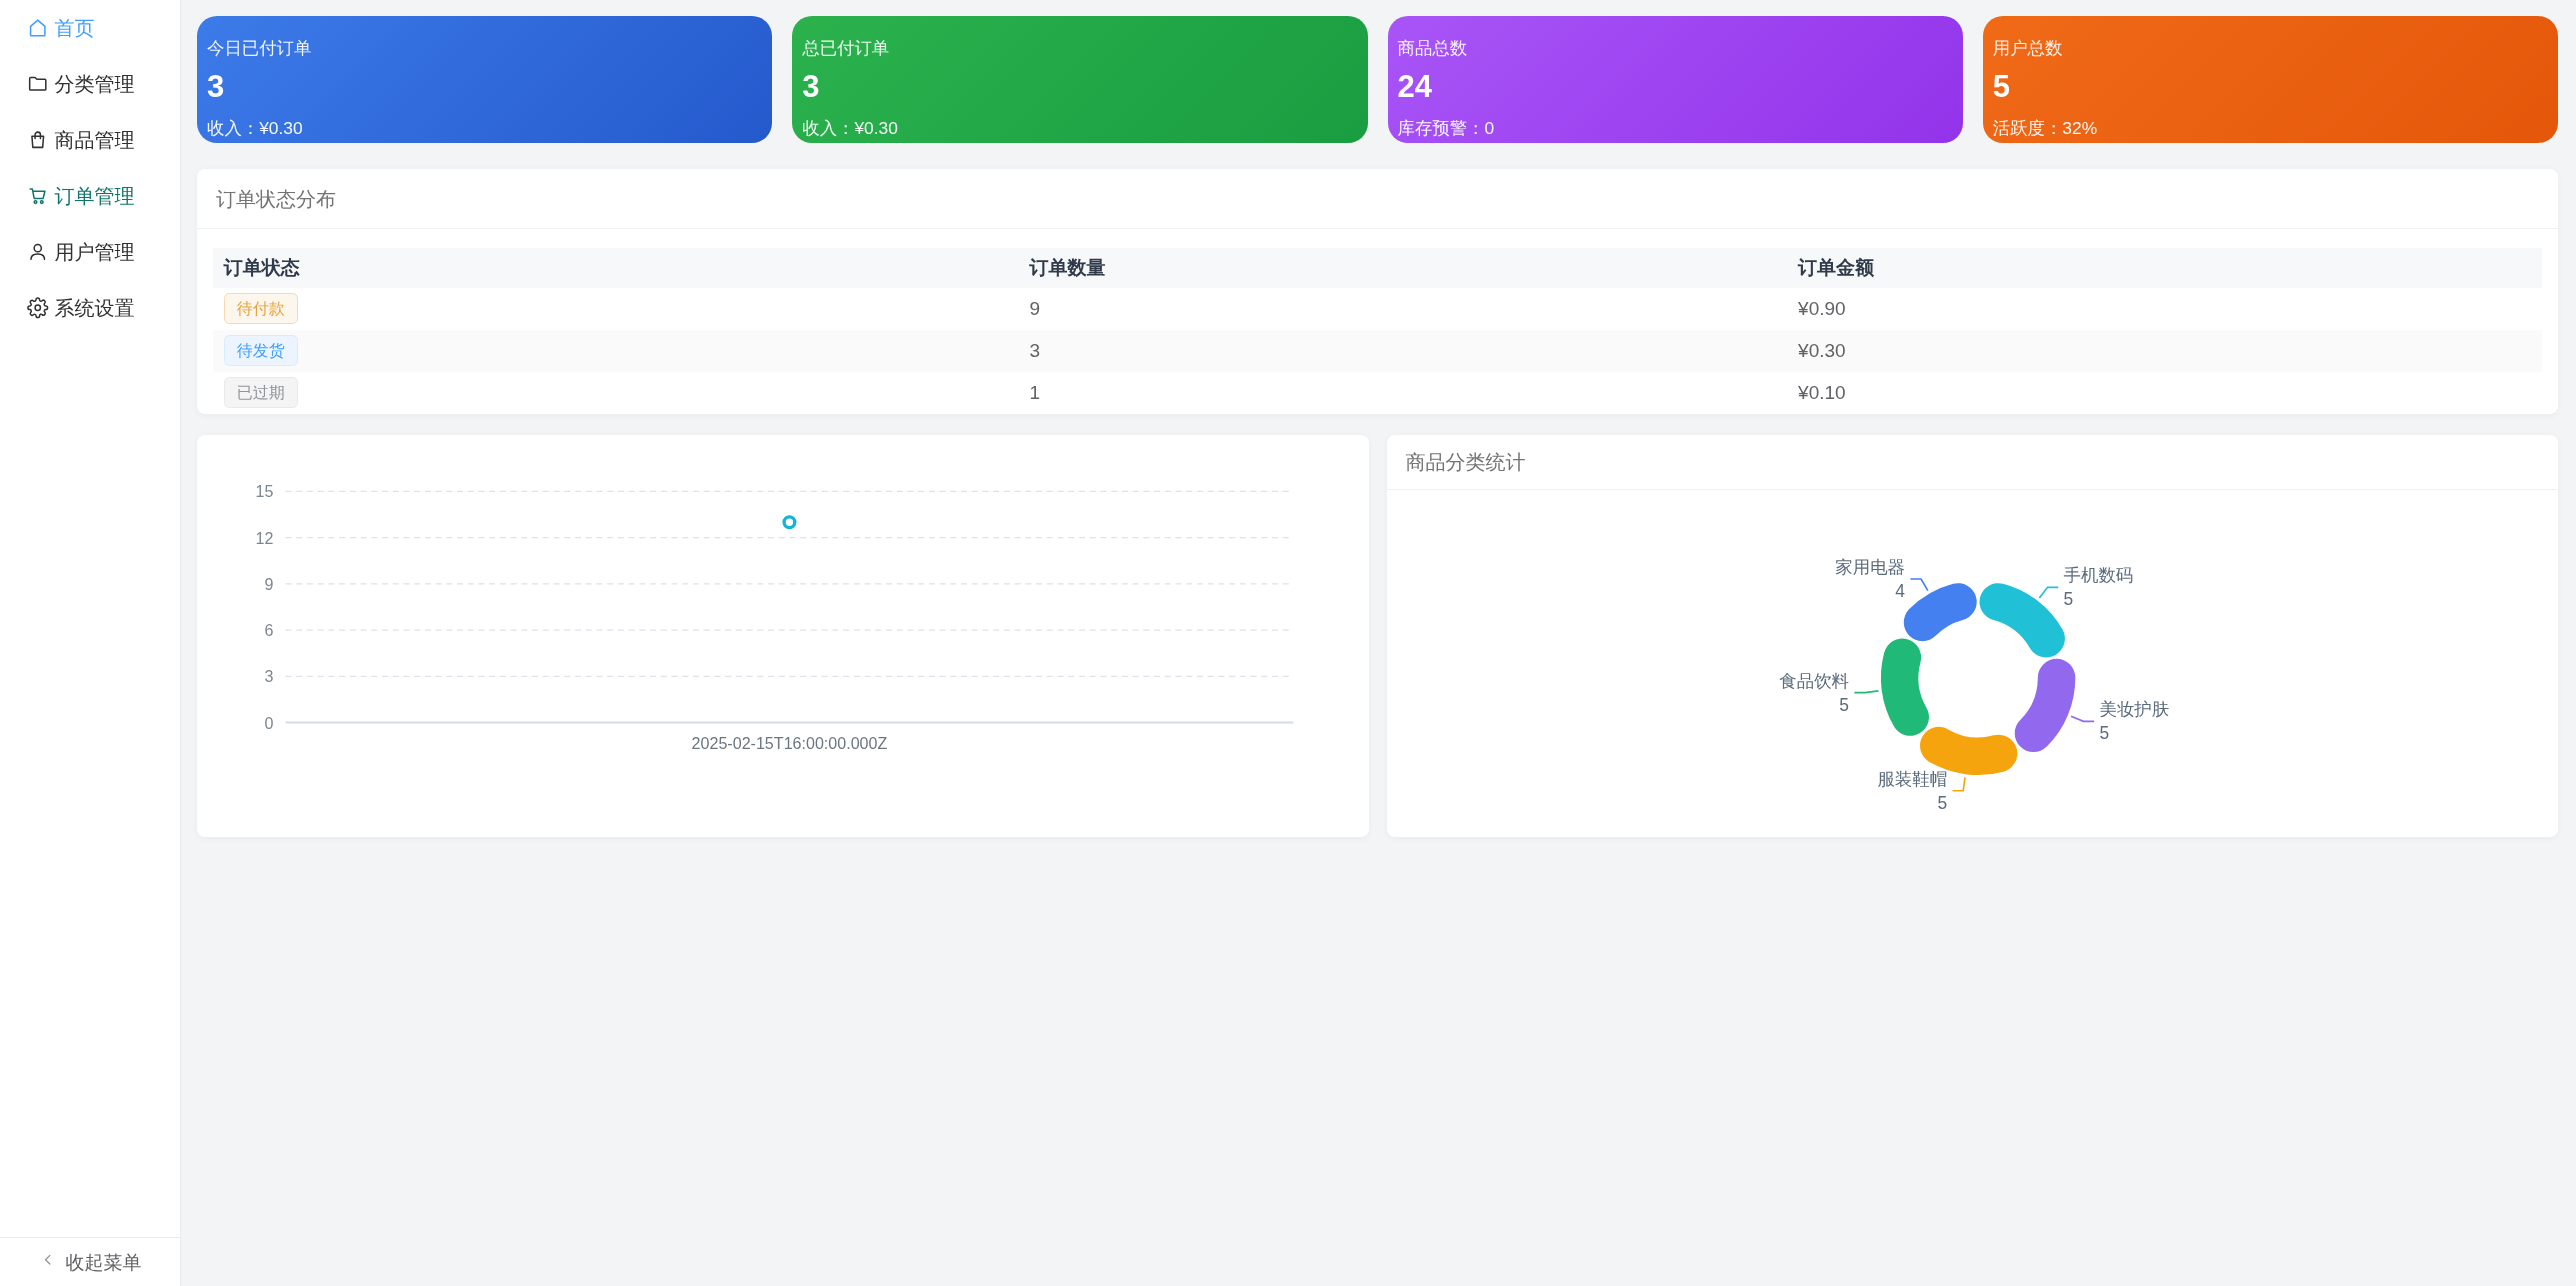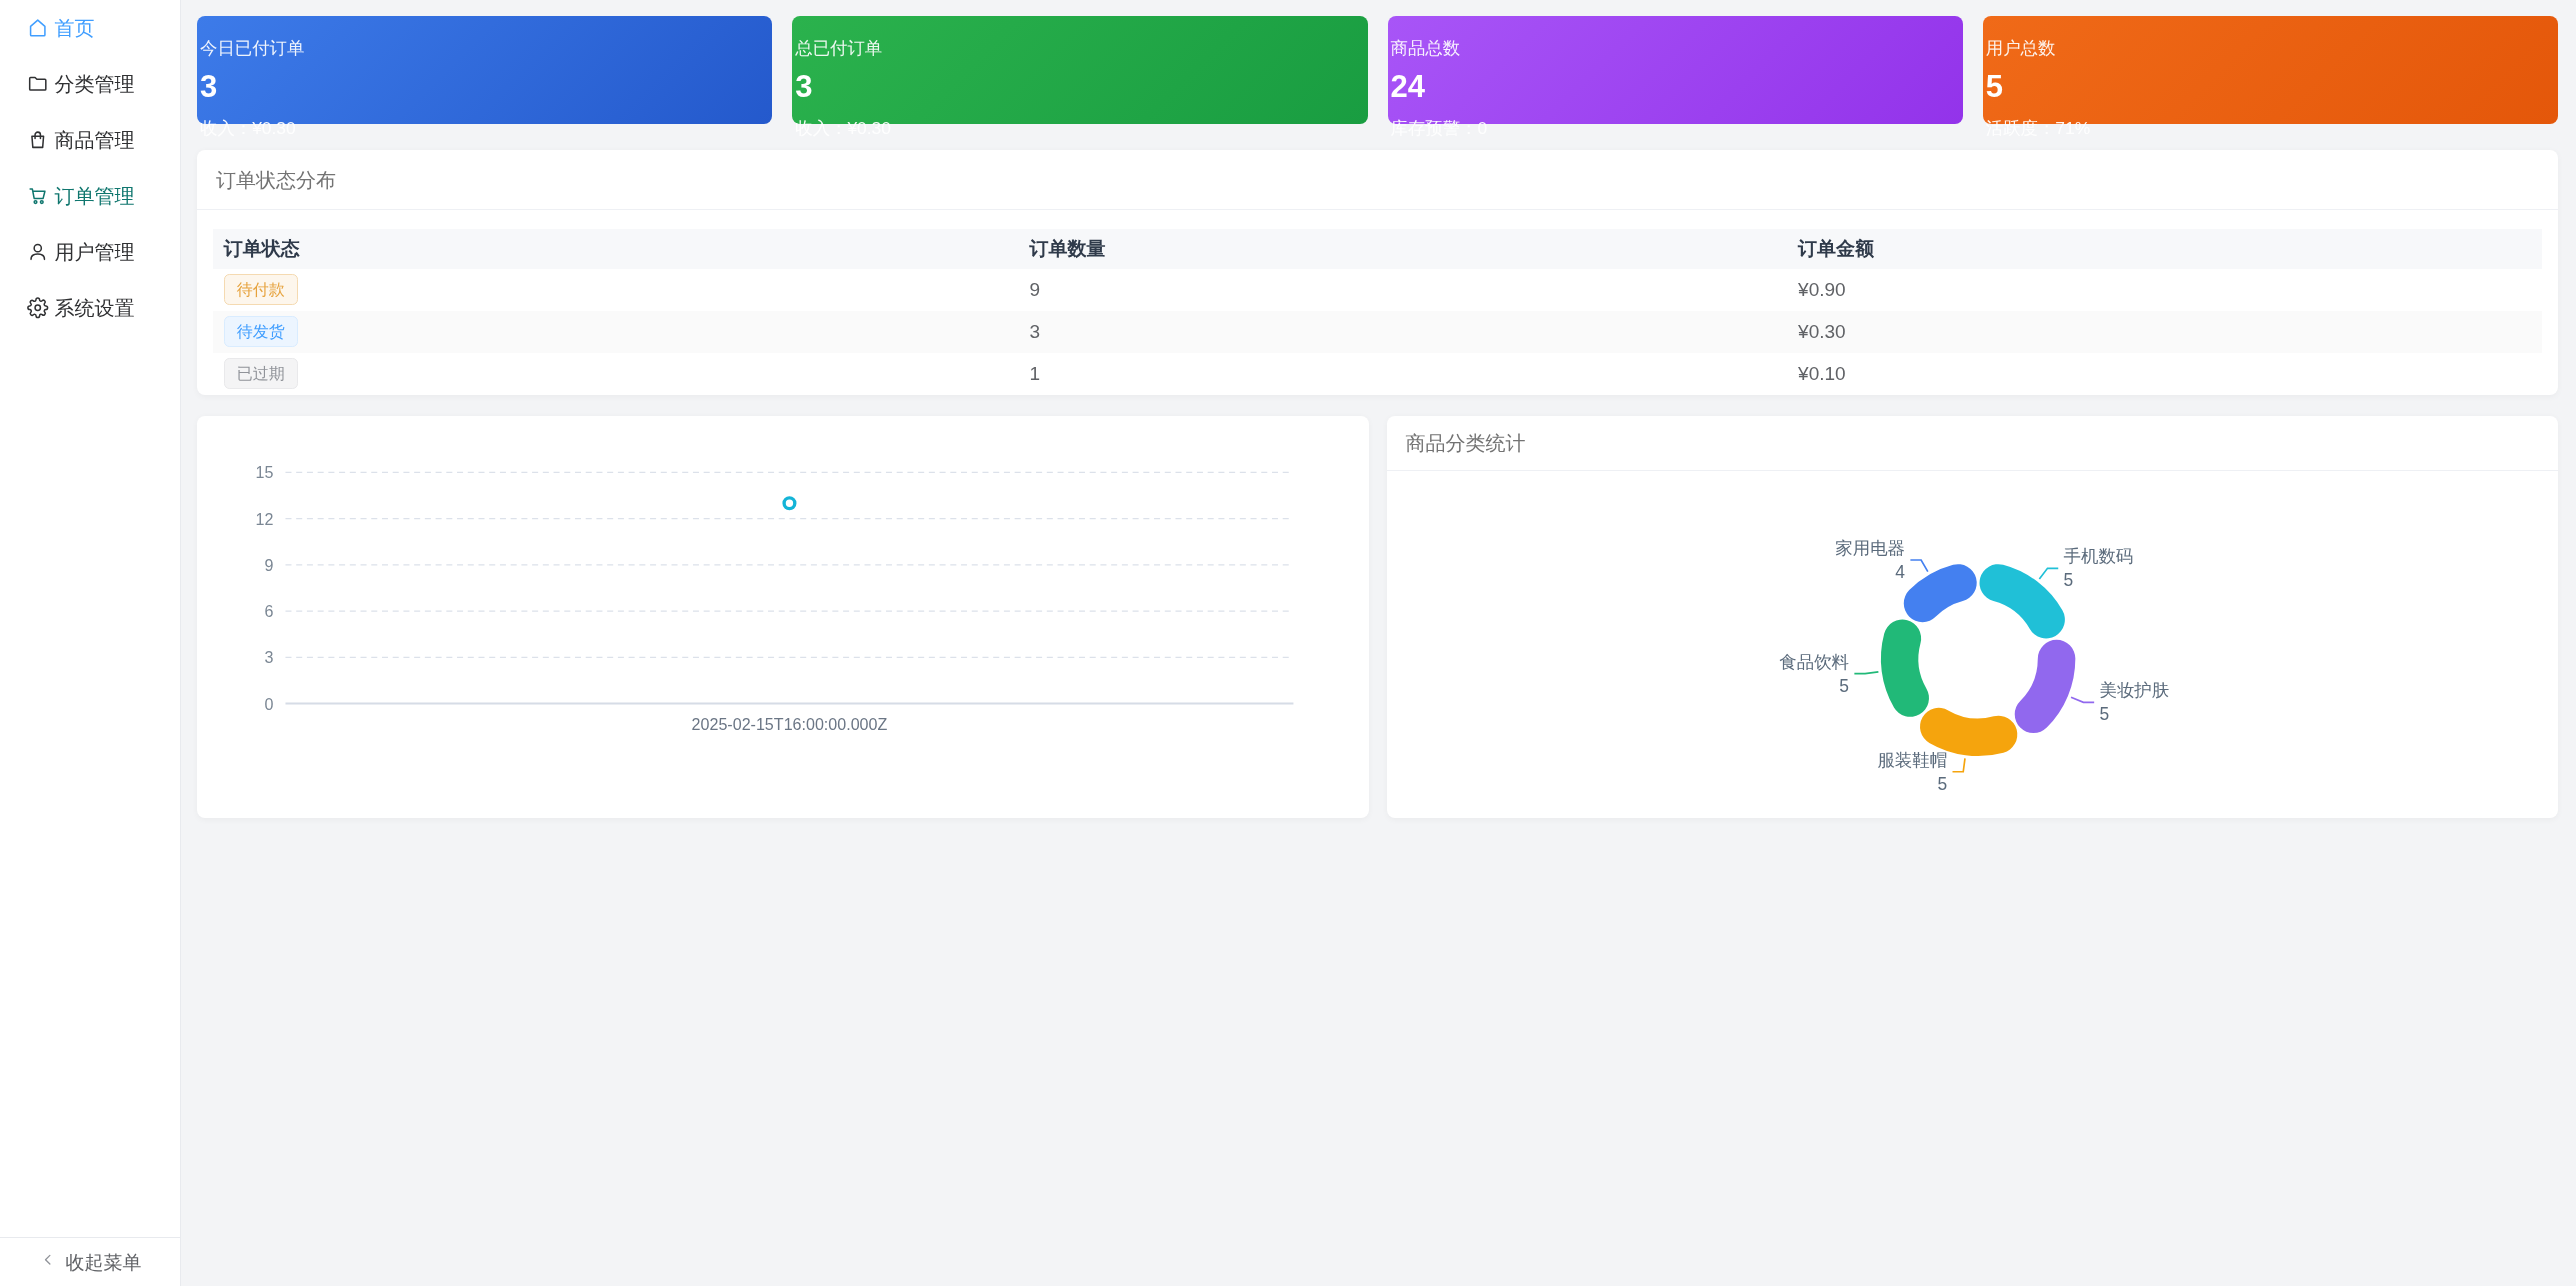--- a/index.html
+++ b/index.html
@@ -29,22 +29,22 @@
     display:flex; align-items:center; justify-content:center;
     gap:9.4px; font-size:19px; color:#606266; cursor:pointer;
   }
   .collapse-row .chev svg { width:17.4px; height:17.4px; }
 
   
   .content { flex:1 1 auto; padding:16px 18px 0 16px; overflow:hidden; }
 
   .cards { display:flex; gap:20px; }
   .stat-card {
-    flex:1 1 0; height:108px; border-radius:8px; color:#ffffff;
-    padding:20px 20px 0 3px;
+    flex:1 1 0; height:127px; border-radius:20px; color:#ffffff;
+    padding:20px 20px 0 10px;
   }
   .sc-title { font-size:17.4px; opacity:.92; }
   .sc-value { font-size:31px; font-weight:bold; margin-top:9.4px; }
   .sc-sub   { font-size:17.4px; margin-top:10.7px; opacity:.95; }
 
   .panel {
     background:#ffffff; border-radius:8px; margin-top:25.5px;
     box-shadow:0 1.3px 6.7px rgba(0,0,0,0.04);
   }
   .panel-title {
@@ -157,21 +157,21 @@
         <div class="sc-sub">收入：¥0.30</div>
       </div>
       <div class="stat-card" style="background: linear-gradient(135deg, rgb(168, 85, 247) 0%, rgb(147, 51, 234) 100%);">
         <div class="sc-title">商品总数</div>
         <div class="sc-value">24</div>
         <div class="sc-sub">库存预警：0</div>
       </div>
       <div class="stat-card" style="background: linear-gradient(135deg, rgb(240, 106, 24) 0%, rgb(228, 87, 10) 100%);">
         <div class="sc-title">用户总数</div>
         <div class="sc-value">5</div>
-        <div class="sc-sub">活跃度：71%</div>
+        <div class="sc-sub">活跃度：32%</div>
       </div>
     </section>
 
     <section class="panel">
       <div class="panel-title">订单状态分布</div>
       <div class="table">
         <div class="t-row t-head">
           <div class="c1">订单状态</div>
           <div class="c2">订单数量</div>
           <div class="c3">订单金额</div>

